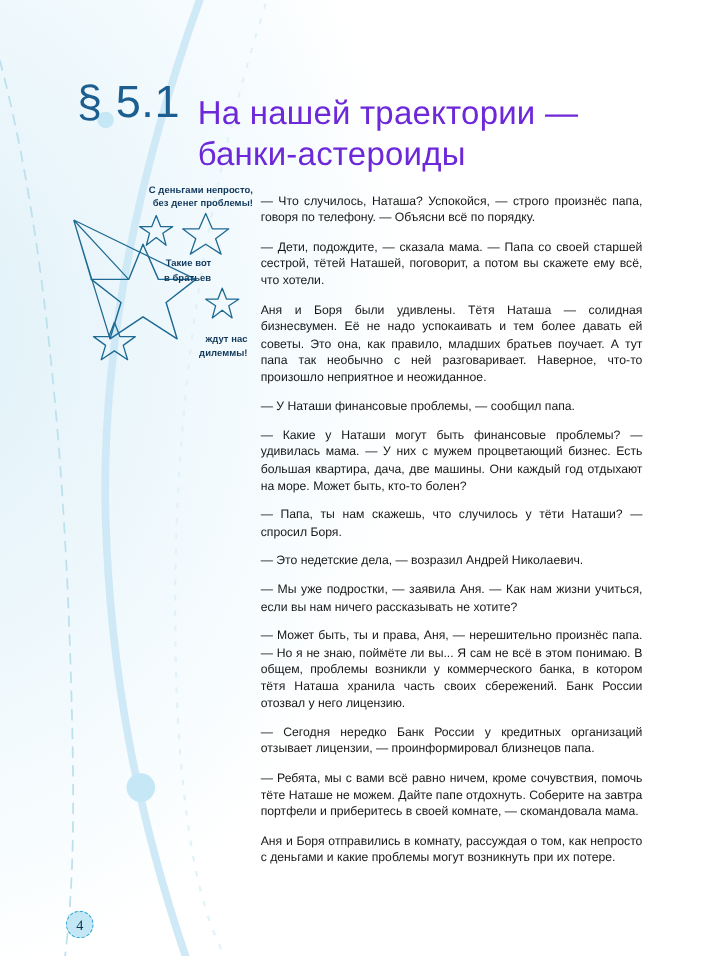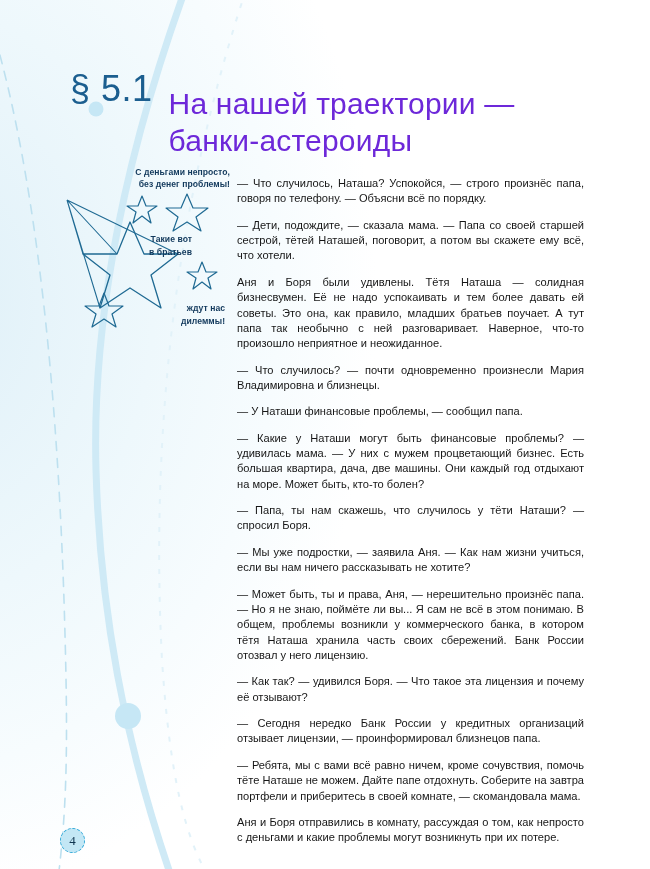--- a/index.html
+++ b/index.html
@@ -36,21 +36,21 @@
   .heading {
     position: absolute;
     left: 70px;
     top: 66px;
     width: 520px;
     display: flex;
     align-items: flex-start;
     gap: 16px;
   }
   .sec-mark {
-    font-size: 36px;
+    font-size: 41px;
     font-weight: 400;
     color: #1b5e8f;
     letter-spacing: 0.5px;
     white-space: nowrap;
     line-height: 1.22;
     padding-top: 1px;
   }
   .sec-title {
     font-size: 30px;
     font-weight: 400;
@@ -186,27 +186,26 @@
     <div class="art-label lbl-b">
       <span class="ln">ждут нас</span>
       <span class="ln">дилеммы!</span>
     </div>
   </div>
 
   <div class="col" id="body-column">
       <p class="ind">— Что случилось, Наташа? Успокойся, — строго произнёс папа, говоря по телефону. — Объясни всё по порядку.</p>
       <p class="ind">— Дети, подождите, — сказала мама. — Папа со своей старшей сестрой, тётей Наташей, поговорит, а потом вы скажете ему всё, что хотели.</p>
       <p class="ind">Аня и Боря были удивлены. Тётя Наташа — солидная бизнесвумен. Её не надо успокаивать и тем более давать ей советы. Это она, как правило, младших братьев поучает. А тут папа так необычно с ней разговаривает. Наверное, что-то произошло неприятное и неожиданное.</p>
-      <p class="ind">— Что случилось? — почти одновременно произнесли Мария Владимировна и близнецы.</p>
       <p class="ind">— У Наташи финансовые проблемы, — сообщил папа.</p>
       <p class="ind">— Какие у Наташи могут быть финансовые проблемы? — удивилась мама. — У них с мужем процветающий бизнес. Есть большая квартира, дача, две машины. Они каждый год отдыхают на море. Может быть, кто-то болен?</p>
       <p class="ind">— Папа, ты нам скажешь, что случилось у тёти Наташи? — спросил Боря.</p>
+      <p class="ind">— Это недетские дела, — возразил Андрей Николаевич.</p>
       <p class="ind">— Мы уже подростки, — заявила Аня. — Как нам жизни учиться, если вы нам ничего рассказывать не хотите?</p>
       <p class="ind">— Может быть, ты и права, Аня, — нерешительно произнёс папа. — Но я не знаю, поймёте ли вы... Я сам не всё в этом понимаю. В общем, проблемы возникли у коммерческого банка, в котором тётя Наташа хранила часть своих сбережений. Банк России отозвал у него лицензию.</p>
-      <p class="ind">— Как так? — удивился Боря. — Что такое эта лицензия и почему её отзывают?</p>
       <p class="ind">— Сегодня нередко Банк России у кредитных организаций отзывает лицензии, — проинформировал близнецов папа.</p>
       <p class="ind">— Ребята, мы с вами всё равно ничем, кроме сочувствия, помочь тёте Наташе не можем. Дайте папе отдохнуть. Соберите на завтра портфели и приберитесь в своей комнате, — скомандовала мама.</p>
       <p class="ind">Аня и Боря отправились в комнату, рассуждая о том, как непросто с деньгами и какие проблемы могут возникнуть при их потере.</p>
     </div>
 
   <div class="pageno">4</div>
 
 </div>
 
 </body></html>

